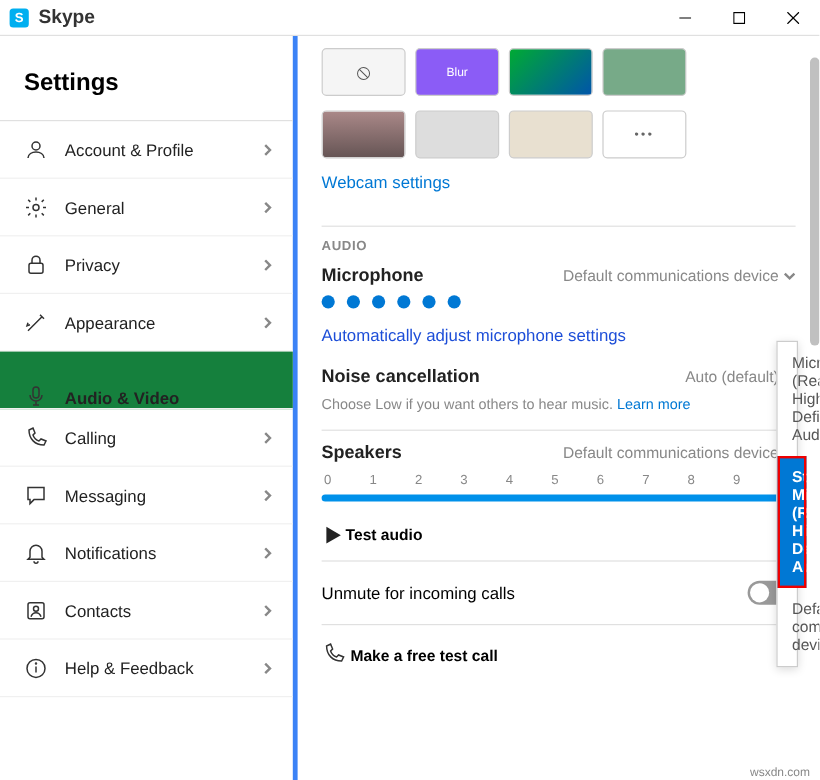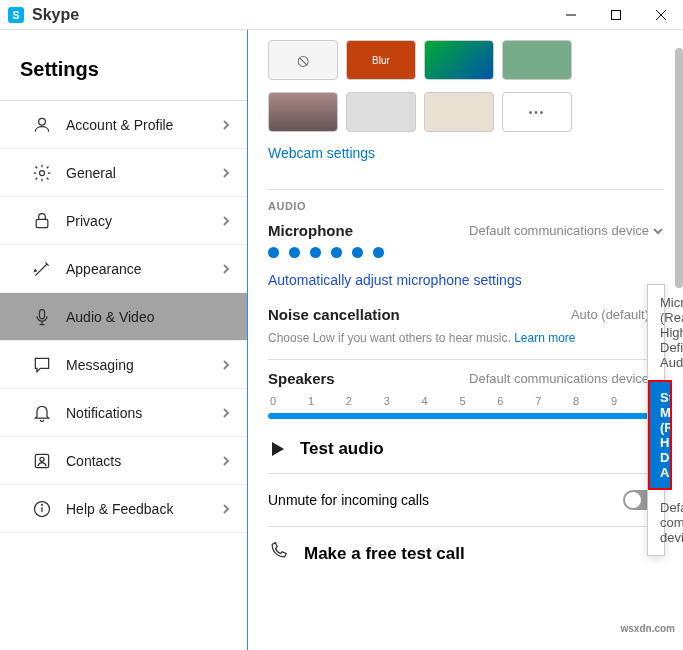--- a/index.html
+++ b/index.html
@@ -7,35 +7,35 @@
 
 .titlebar { height: 30px; display: flex; align-items: center; border-bottom: 1px solid #e0e0e0; }
 .titlebar .logo { width: 16px; height: 16px; margin-left: 8px; background: #00aff0; border-radius: 3px; display: flex; align-items: center; justify-content: center; color: #fff; font-size: 11px; font-weight: bold; }
 .titlebar .title { margin-left: 8px; font-size: 16px; color: #333; font-weight: bold; }
 .titlebar .spacer { flex: 1; }
 .titlebar .winbtn { width: 45px; height: 30px; display: flex; align-items: center; justify-content: center; font-size: 12px; }
 .titlebar .winbtn svg { width: 10px; height: 10px; }
 
 .main { display: flex; height: 620px; }
 
-.sidebar { width: 248px; border-right: 1px solid #3b82f6; padding-top: 10px; }
+.sidebar { width: 248px; border-right: 4px solid #3b82f6; padding-top: 10px; }
 .sidebar h1 { font-size: 20px; font-weight: 700; padding: 18px 20px 20px; }
-.nav-item { display: flex; align-items: center; height: 48px; padding: 0 32px; font-size: 14px; color: #222; cursor: pointer; position: relative; border-bottom: 1px solid #f0f0f0; }
-.nav-item.active { background: #a3a3a3; font-weight: 400; }
+.nav-item { display: flex; align-items: center; height: 48px; padding: 0 20px; font-size: 14px; color: #222; cursor: pointer; position: relative; border-bottom: 1px solid #f0f0f0; }
+.nav-item.active { background: #15803d; font-weight: 700; align-items: flex-end; }
 .nav-item .icon { width: 20px; height: 20px; margin-right: 14px; display: flex; align-items: center; justify-content: center; }
 .nav-item .chev { position: absolute; right: 16px; }
 .sidebar-border { border-top: 1px solid #e0e0e0; margin-top: -1px; }
 
 .content { flex: 1; padding: 10px 20px 10px 20px; overflow: hidden; position: relative; }
 .scrollbar { position: absolute; right: 0; top: 18px; width: 8px; height: 240px; background: #c0c0c0; border-radius: 4px; }
 
 .thumbs { display: flex; flex-wrap: wrap; gap: 8px; margin-bottom: 12px; }
 .thumb { width: 70px; height: 40px; border: 1px solid #ccc; border-radius: 4px; display: flex; align-items: center; justify-content: center; font-size: 10px; color: #fff; }
 .thumb.r1a { background: #f5f5f5; color: #555; font-size: 18px; }
-.thumb.r1b { background: #c2410c; }
+.thumb.r1b { background: #8b5cf6; }
 .thumb.r1c { background: linear-gradient(135deg,#0a3,#05a); }
 .thumb.r1d { background: #7a8; }
 .thumb.r2a { background: linear-gradient(#a88,#655); }
 .thumb.r2b { background: #ddd; }
 .thumb.r2c { background: #e8e0d0; }
 .thumb.more { background: #fff; color: #666; letter-spacing: 2px; }
 
 .link { color: #0078d4; font-size: 14px; cursor: pointer; display: inline-block; margin-bottom: 18px; }
 
 .section-label { font-size: 11px; color: #888; font-weight: 600; letter-spacing: 0.5px; margin-bottom: 10px; }
@@ -51,30 +51,30 @@
 .auto-adjust { font-size: 14px; color: #1d4ed8; margin-bottom: 18px; }
 
 .dropdown { position: absolute; top: 254px; left: 399px; right: 18px; background: #fff; border: 1px solid #ccc; box-shadow: 0 2px 8px rgba(0,0,0,0.15); z-index: 10; }
 .dropdown .opt { padding: 10px 12px; font-size: 13px; color: #555; cursor: pointer; }
 .dropdown .opt.selected { background: #0078d4; color: #fff; font-weight: 600; outline: 2px solid #e00; outline-offset: -2px; }
 
 .slider-scale { display: flex; justify-content: space-between; font-size: 11px; color: #888; padding: 0 2px; margin-top: 6px; }
 .slider-track { position: relative; height: 6px; background: #0091ea; border-radius: 3px; margin: 6px 0 20px; }
 .slider-thumb { position: absolute; right: -8px; top: -6px; width: 18px; height: 18px; border-radius: 50%; background: #ccc; }
 
-.action-row { display: flex; align-items: center; gap: 16px; font-size: 17px; font-weight: 600; margin: 14px 0; cursor: pointer; }
+.action-row { display: flex; align-items: center; gap: 4px; font-size: 13px; font-weight: 600; margin: 14px 0; cursor: pointer; }
 .action-row .tri { width: 0; height: 0; border-left: 12px solid #222; border-top: 7px solid transparent; border-bottom: 7px solid transparent; margin-left: 4px; }
 
 .toggle-row { display: flex; align-items: center; font-size: 14px; margin: 16px 0; gap: 20px; }
 .toggle { margin-left: auto; width: 40px; height: 20px; background: #999; border-radius: 10px; position: relative; cursor: pointer; }
 .toggle::after { content: ""; position: absolute; left: 2px; top: 2px; width: 16px; height: 16px; background: #fff; border-radius: 50%; }
 
 hr.sep { border: none; border-top: 1px solid #e0e0e0; margin: 10px 0; }
 
-.watermark { position: absolute; bottom: 16px; right: 8px; font-size: 10px; color: #888; font-weight: bold; }
+.watermark { position: absolute; bottom: 0; right: 8px; font-size: 10px; color: #888; }
 
 .icon svg { stroke: #333; stroke-width: 1.5; fill: none; }
 .chev svg { stroke: #888; stroke-width: 2; fill: none; }
 </style>
 </head>
 <body>
 
 <div class="titlebar">
   <div class="logo">S</div>
   <div class="title">Skype</div>
@@ -157,20 +157,31 @@
     <div class="nav-item active">
       <span class="icon">
           <svg width="20" height="20" viewBox="0 0 24 24">
             <rect x="9" y="3" width="6" height="11" rx="3"></rect>
             <path d="M6 11a6 6 0 0012 0M12 17v4M9 21h6"></path>
           </svg>
         </span>
       <span>Audio &amp; Video</span>
     </div>
 
+    <div class="nav-item">
+      <span class="icon">
+          <svg width="20" height="20" viewBox="0 0 24 24">
+            <path d="M5 4c0 9 6 15 15 15l2-4-5-2-2 2c-3-1-5-3-6-6l2-2-2-5z"></path>
+          </svg>
+        </span>
+      <span>Calling</span>
+      <span class="chev"><svg width="10" height="10" viewBox="0 0 10 10">
+            <polyline points="3,1 7,5 3,9"></polyline>
+          </svg></span>
+    </div>
 
     <div class="nav-item">
       <span class="icon">
           <svg width="20" height="20" viewBox="0 0 24 24">
             <path d="M4 4h16v12H10l-4 4v-4H4z"></path>
           </svg>
         </span>
       <span>Messaging</span>
       <span class="chev"><svg width="10" height="10" viewBox="0 0 10 10">
             <polyline points="3,1 7,5 3,9"></polyline>

